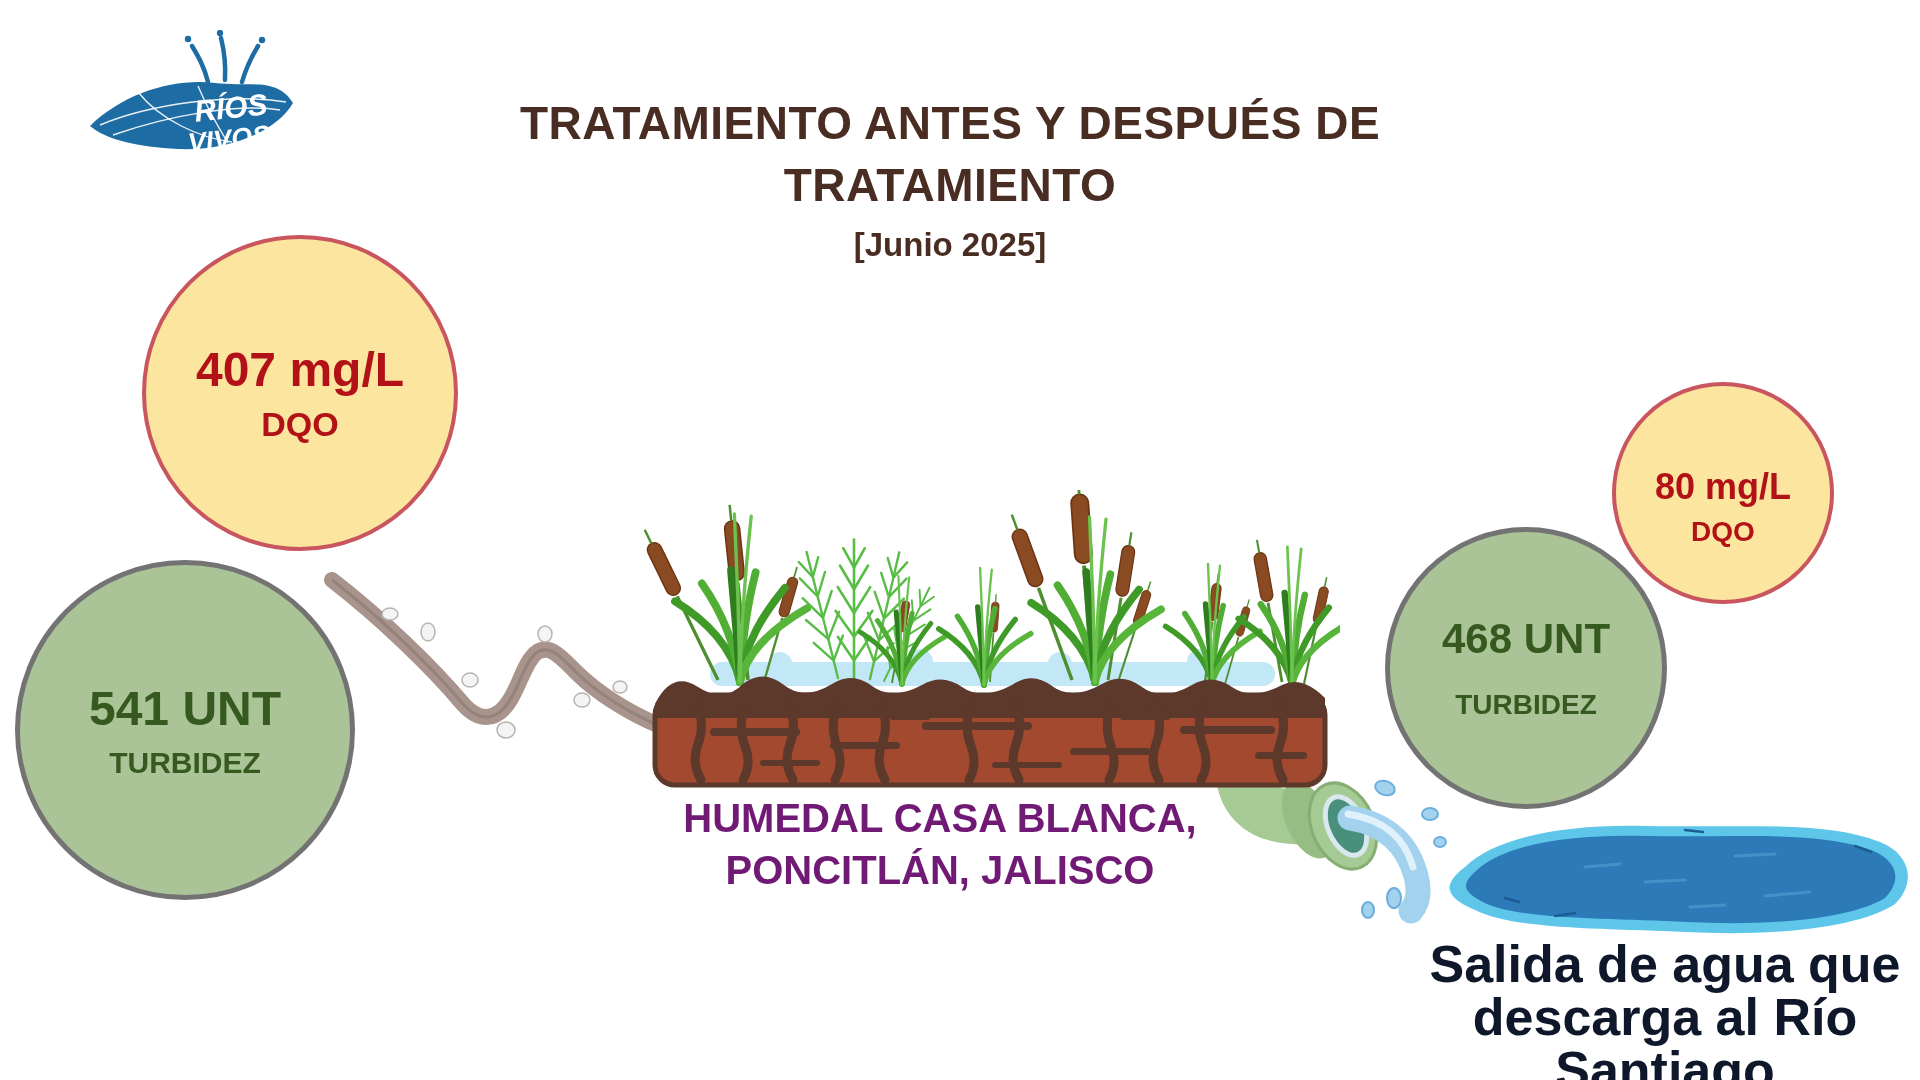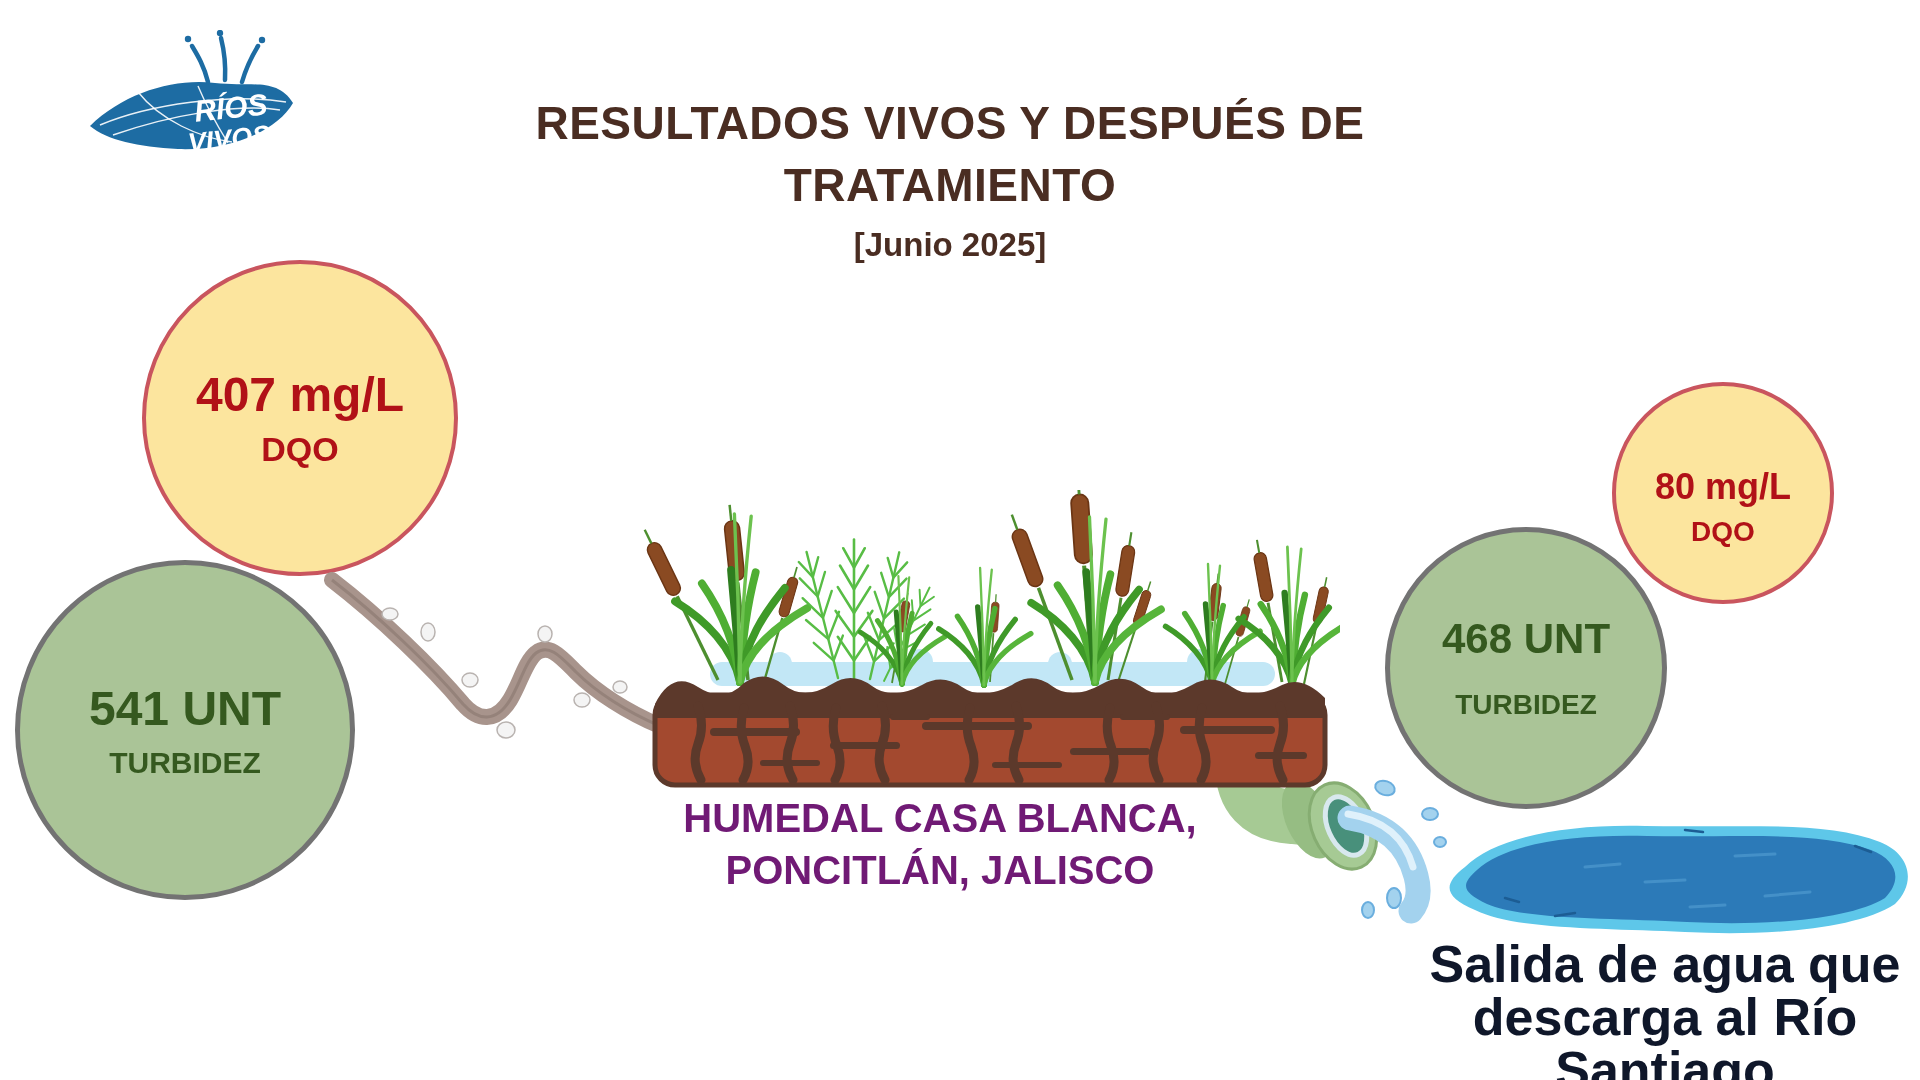--- a/index.html
+++ b/index.html
@@ -8,21 +8,21 @@
 
   
   .title-block{position:absolute;left:420px;top:92px;width:1060px;text-align:center;color:#4a2d22;}
   .title-line{font-size:46px;font-weight:bold;line-height:62px;letter-spacing:.5px;}
   .subtitle{font-size:33px;font-weight:bold;margin-top:10px;color:#4a2d22;}
 
   
   .circle{position:absolute;border-radius:50%;display:flex;flex-direction:column;align-items:center;justify-content:center;text-align:center;box-sizing:border-box;}
   .c-yellow{background:#fce59e;border:4px solid #c9555e;color:#b11117;}
   .c-green{background:#aac497;border:5px solid #737373;color:#35591f;}
-  #dqo-before{left:142px;top:260px;width:316px;height:316px;gap:8px;}
+  #dqo-before{left:142px;top:235px;width:316px;height:316px;gap:8px;}
   #dqo-before .val{font-size:48px;font-weight:bold;}
   #dqo-before .met{font-size:34px;font-weight:bold;}
   #turbidez-before{left:15px;top:560px;width:340px;height:340px;gap:10px;z-index:3;}
   #turbidez-before .val{font-size:48px;font-weight:bold;}
   #turbidez-before .met{font-size:30px;font-weight:bold;}
   #turbidez-after{left:1385px;top:527px;width:282px;height:282px;gap:26px;z-index:3;}
   #turbidez-after .val{font-size:42px;font-weight:bold;}
   #turbidez-after .met{font-size:28px;font-weight:bold;}
   #dqo-after{left:1612px;top:382px;width:222px;height:222px;gap:8px;z-index:2;}
   #dqo-after .val{font-size:36px;font-weight:bold;margin-top:28px;}
@@ -58,21 +58,21 @@
       <path d="M162,52 C166,38 172,26 178,16" stroke="#1d6ca3" stroke-width="4.5" fill="none" stroke-linecap="round"></path>
       <circle cx="108" cy="9" r="3.2" fill="#1d6ca3"></circle>
       <circle cx="140" cy="3" r="3.2" fill="#1d6ca3"></circle>
       <circle cx="182" cy="10" r="3.2" fill="#1d6ca3"></circle>
     </g>
     <text class="logo-text" x="152" y="88" font-size="30" text-anchor="middle" transform="rotate(-6 152 88)">RÍOS</text>
     <text class="logo-text" x="150" y="118" font-size="27" text-anchor="middle" transform="rotate(-6 150 118)">VIVOS</text>
   </svg>
 
   <div class="title-block">
-    <div class="title-line">RESULTADOS VIVOS Y DESPUÉS DE</div>
+    <div class="title-line">TRATAMIENTO ANTES Y DESPUÉS DE</div>
     <div class="title-line">TRATAMIENTO</div>
     <div class="subtitle">[Junio 2025]</div>
   </div>
 
   <div id="dqo-before" class="circle c-yellow">
     <div class="val">407 mg/L</div>
     <div class="met">DQO</div>
   </div>
   <div id="turbidez-before" class="circle c-green">
     <div class="val">541 UNT</div>

